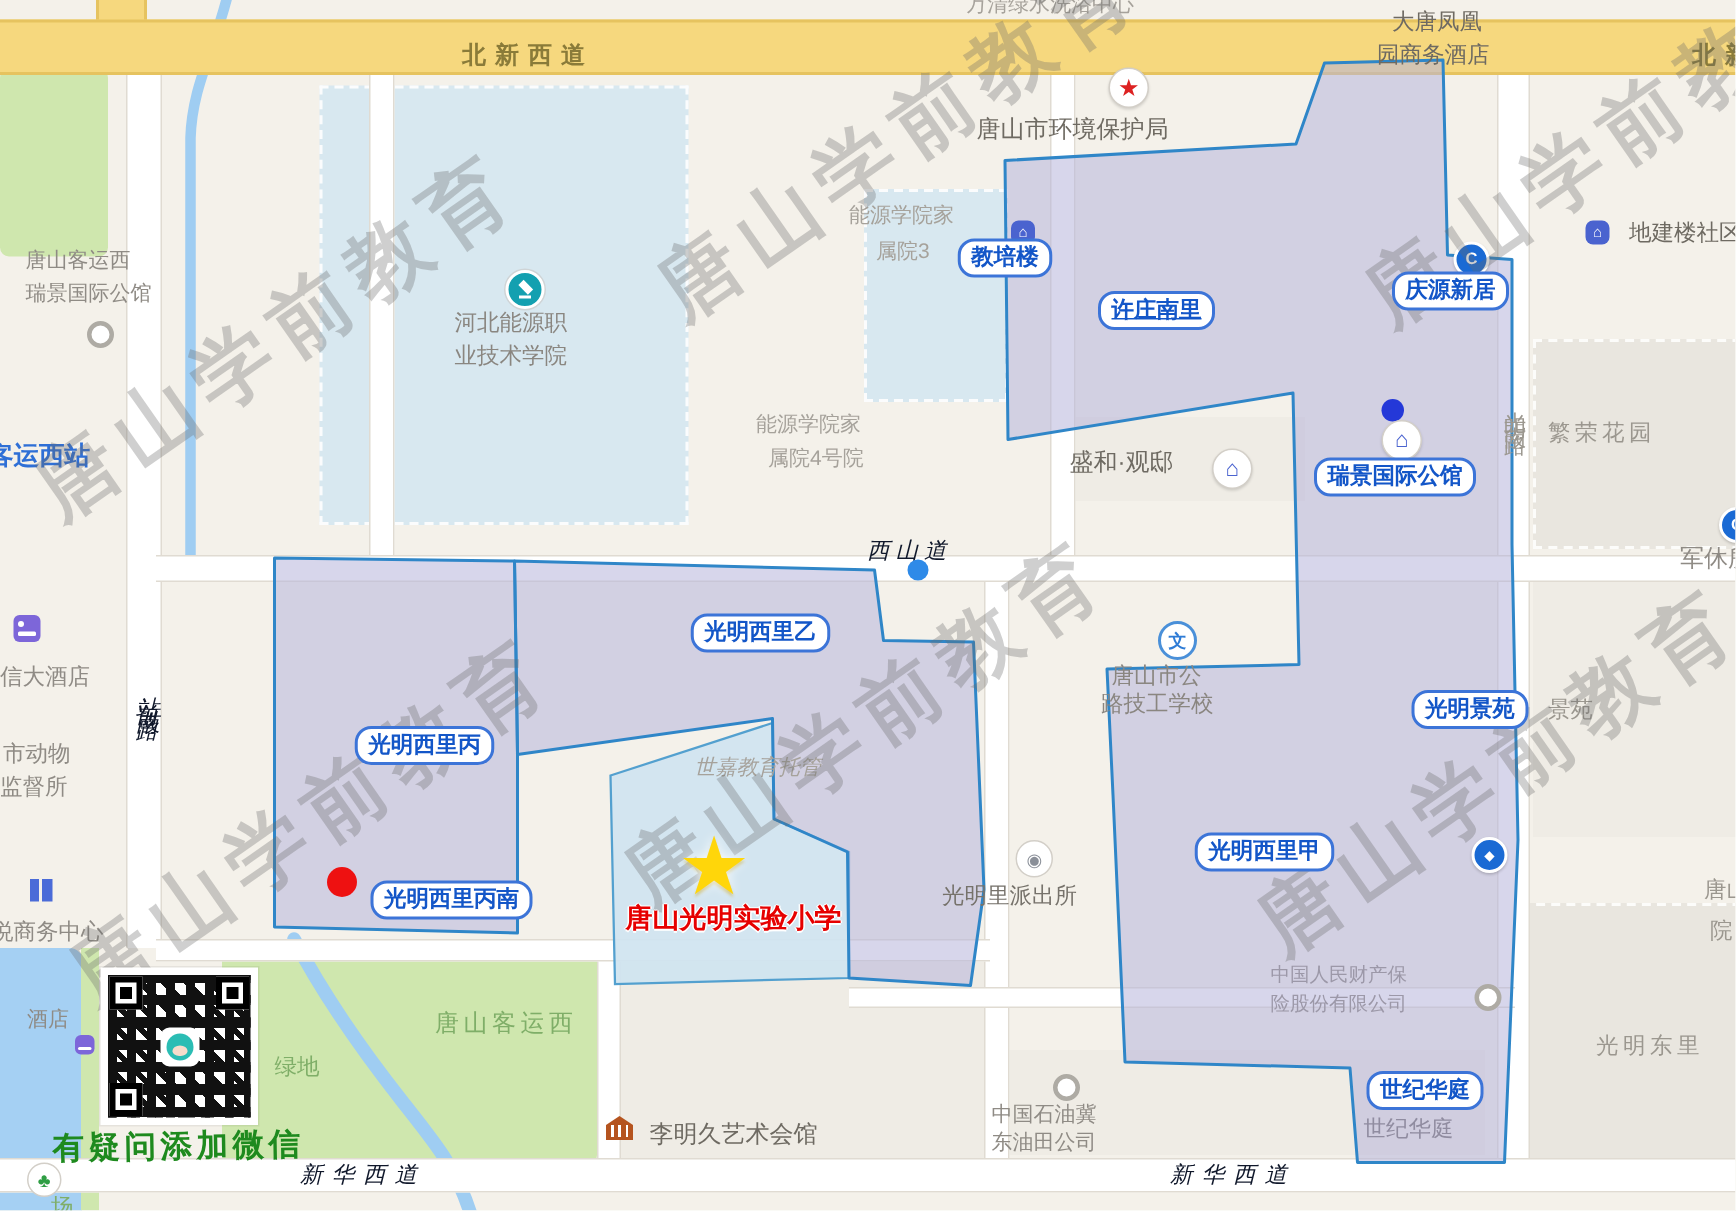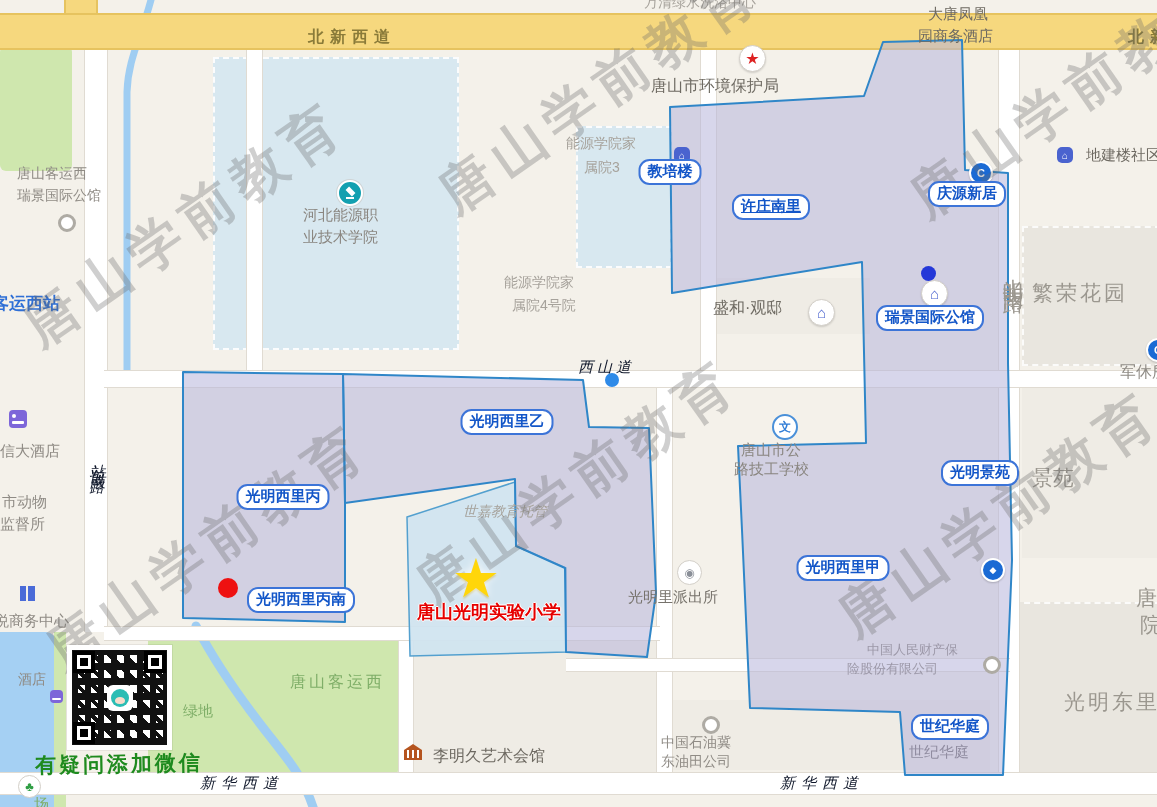--- a/index.html
+++ b/index.html
@@ -18,21 +18,21 @@
   .yroad-h{position:absolute;background:#f6d87e;border-top:2px solid #e6c35f;border-bottom:2px solid #e6c35f;}
   .yroad-v{position:absolute;background:#f6d87e;border-left:2px solid #e6c35f;border-right:2px solid #e6c35f;}
   
   svg.layer{position:absolute;left:0;top:0;width:1157px;height:807px;}
   polygon.district{fill:#b6b4da;fill-opacity:.55;stroke:#2f86c8;stroke-width:2;stroke-linejoin:round;}
   polygon.school-area{fill:#cfe4f0;fill-opacity:.92;stroke:#53a0cf;stroke-width:1.5;}
   path.river{fill:none;stroke:#9fcdf2;stroke-linecap:round;}
   
   .t{position:absolute;white-space:nowrap;color:#8f8b85;font-size:14px;z-index:20;}
   .t.dark{color:#6e6a62;font-size:16px;}
-  .t.area{color:#9b978f;font-size:21px;}
+  .t.area{color:#9b978f;font-size:15px;}
   .t.faint{color:#a6a29b;}
   .t.onpurple{color:#9c98a8;font-size:13px;}
   .t.green{color:#7fae68;font-size:15px;}
   .t.blue{color:#2e6fd6;font-weight:bold;font-size:17px;}
   .t.roadlbl{color:#0f172a;font-size:15px;font-style:italic;}
   .t.yellowlbl{color:#8a7b39;font-weight:bold;font-size:16px;letter-spacing:6px;}
   .t.vert{writing-mode:vertical-rl;letter-spacing:5px;}
   .t.redname{color:#e60000;font-weight:bold;font-size:18px;z-index:45;
      text-shadow:-1px 0 #fff,1px 0 #fff,0 -1px #fff,0 1px #fff;}
   
@@ -160,21 +160,21 @@
   <div class="t faint" style="left:512px;top:297px;">属院4号院</div>
   <div class="t" style="left:1120px;top:362px;font-size:16px;">军休所</div>
   <div class="t" style="left:0;top:442px;font-size:15px;">信大酒店</div>
   <div class="t" style="left:2px;top:493px;font-size:15px;">市动物</div>
   <div class="t" style="left:0;top:515px;font-size:15px;">监督所</div>
   <div class="t" style="left:741px;top:441px;font-size:15px;color:#8a8680;">唐山市公</div>
   <div class="t" style="left:734px;top:460px;font-size:15px;color:#8a8680;">路技工学校</div>
   <div class="t faint" style="left:463px;top:503px;font-style:italic;">世嘉教育托管</div>
   <div class="t" style="left:628px;top:588px;font-size:15px;color:#76726b;">光明里派出所</div>
   <div class="t area" style="left:1032px;top:464px;">景苑</div>
-  <div class="t onpurple" style="left:847px;top:641px;margin-left:20px;">中国人民财产保</div>
+  <div class="t onpurple" style="left:847px;top:641px;">中国人民财产保</div>
   <div class="t onpurple" style="left:847px;top:660px;">险股份有限公司</div>
   <div class="t" style="left:-6px;top:612px;font-size:15px;">悦商务中心</div>
   <div class="t" style="left:18px;top:671px;">酒店</div>
   <div class="t green" style="left:290px;top:672px;font-size:16px;letter-spacing:3px;">唐山客运西</div>
   <div class="t green" style="left:183px;top:702px;text-align:right;">绿地</div>
   <div class="t green" style="left:34px;top:795px;">场</div>
   <div class="t area" style="left:1064px;top:688px;letter-spacing:3px;">光明东里</div>
   <div class="t area" style="left:1136px;top:584px;">唐山</div>
   <div class="t area" style="left:1140px;top:611px;">院</div>
   <div class="t" style="left:909px;top:743px;font-size:15px;color:#908ca0;">世纪华庭</div>

